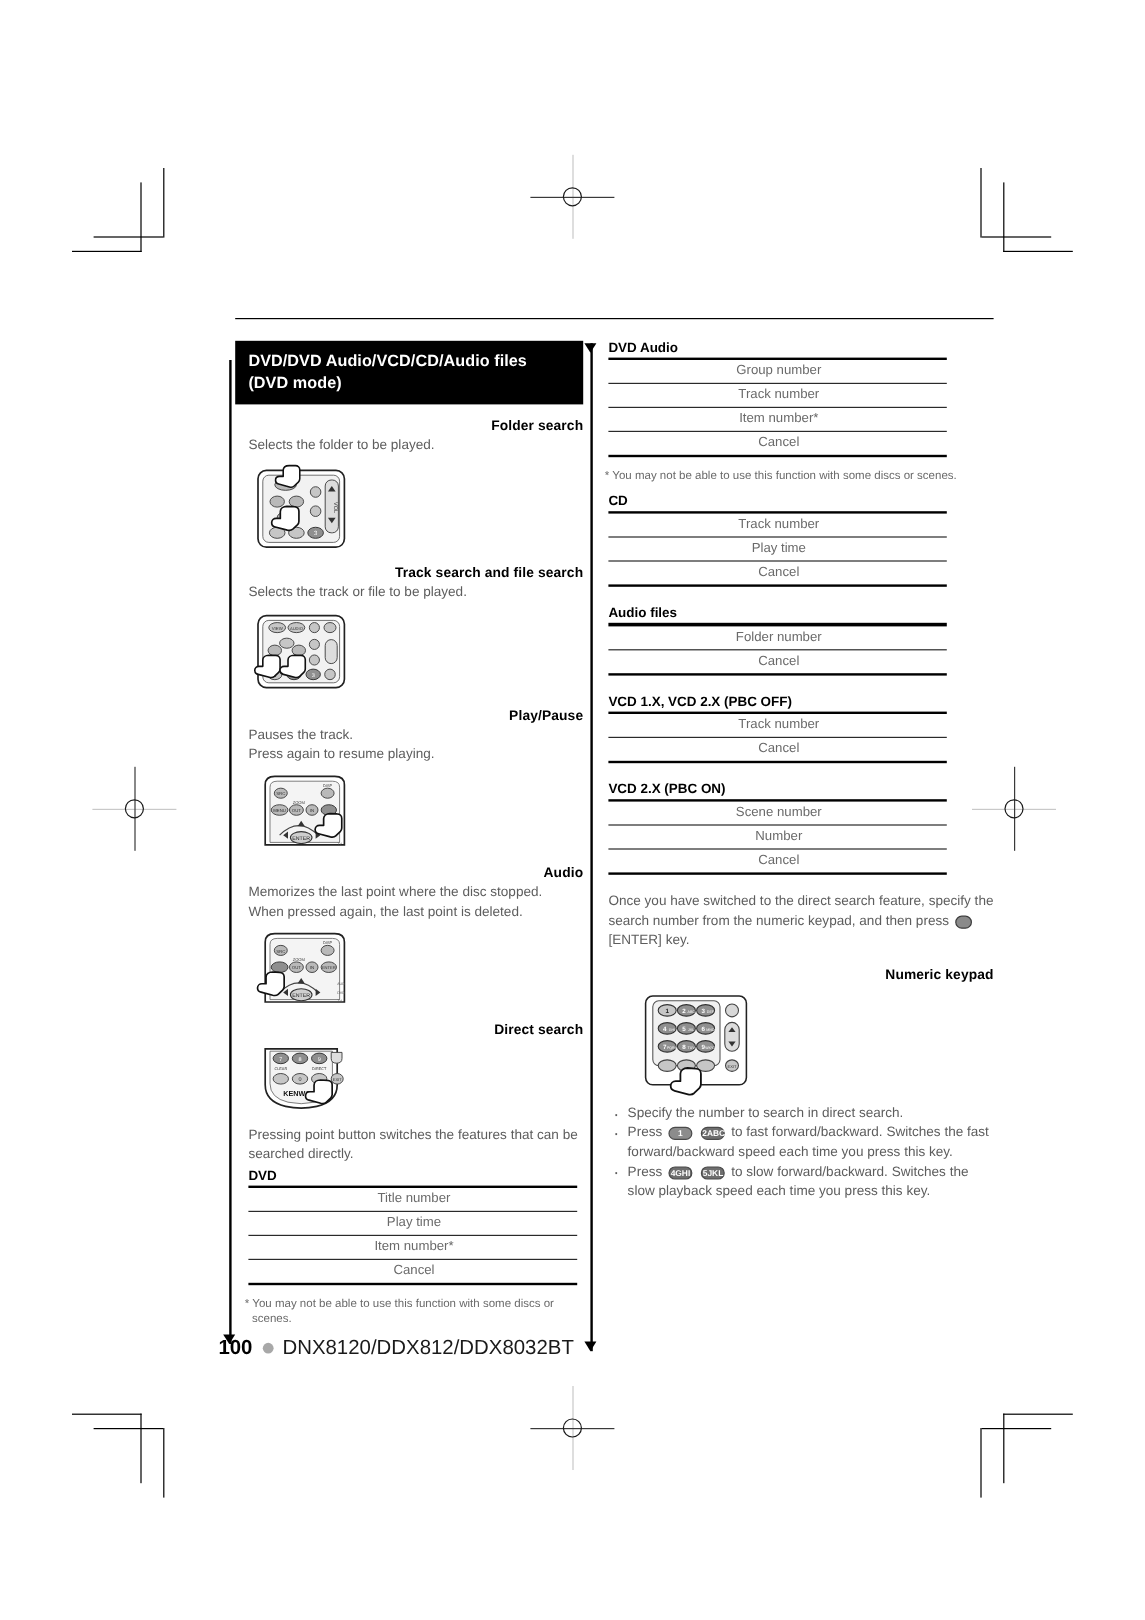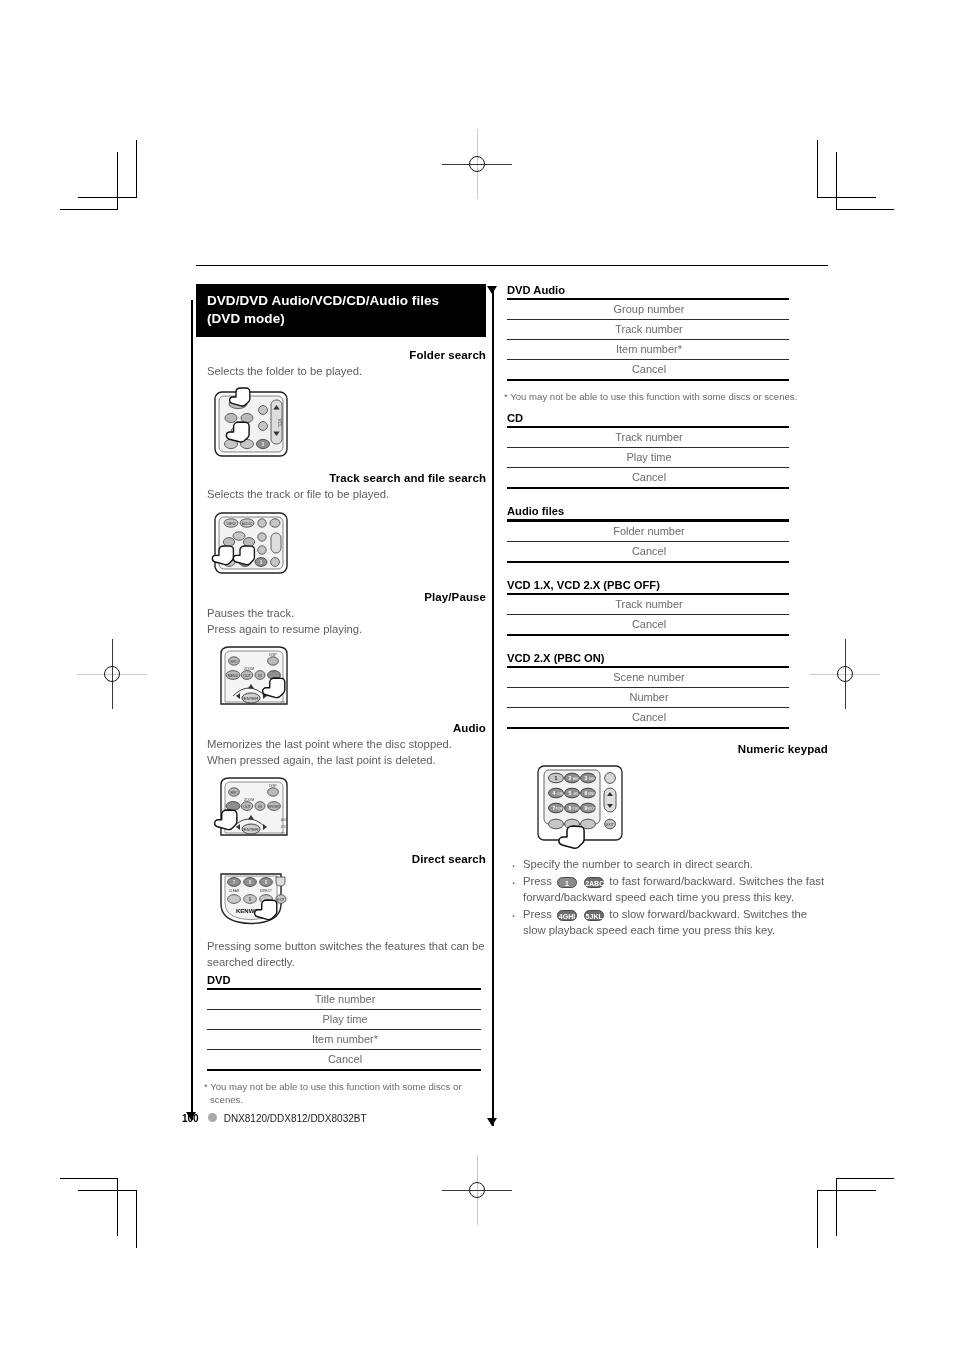--- a/index.html
+++ b/index.html
@@ -110,21 +110,21 @@
   ul.bullets li {
     font-size:11.3px; line-height:1.45; color:#5d5d5d;
     padding-left:16px; position:relative; margin-bottom:0px;
   }
   ul.bullets li::before {
     content:"\00B7"; position:absolute; left:4px; top:-2px;
     font-size:15px; color:#5d5d5d;
   }
 
   
-  .footer { position:absolute; left:182px; top:1113px; font-size:10px; }
+  .footer { position:absolute; left:182px; top:1113px; font-size:17px; }
   .footer .pno { font-weight:bold; color:#000; }
   .footer .dot {
     display:inline-block; width:9px; height:9px; border-radius:50%;
     background:#a8a8a8; margin:0 7px 0 9px; vertical-align:0px;
   }
   .footer .models { color:#1a1a1a; }
 </style>
 </head>
 <body>
 
@@ -338,21 +338,21 @@
         <ellipse cx="59" cy="27" rx="6.4" ry="4.4" fill="#c6c6c6" stroke="#444" stroke-width=".8"></ellipse>
         <ellipse cx="74" cy="27" rx="5" ry="4.4" fill="#c6c6c6" stroke="#444" stroke-width=".8"></ellipse>
         <text x="74" y="29" font-size="3.4" fill="#333" text-anchor="middle" font-family="Liberation Sans, sans-serif">EXIT</text>
         <text x="45" y="41" font-size="6" fill="#111" text-anchor="middle" font-weight="bold" font-family="Liberation Sans, sans-serif">KENWOOD</text>
         <g>
           <path d="M60 28 c-3 0 -5.3 1.8 -5.3 4.3 v5.5 h-3.4 c-2.1 0 -3.7 1.6 -3.7 3.5 0 1.8 1.2 3.1 2.9 3.5 l9.8 2.6 c1.8 .4 3.4 .2 4.5-.8 l3.7-3.5 c.9-.9 1.3-2 1.3-3 V32 c0-2.1-1.8-3.7-3.9-3.7 z" fill="#fff" stroke="#111" stroke-width="1.4" stroke-linejoin="round"></path>
         </g>
       </svg>
     </div>
 
-    <p class="body">Pressing some button switches the features that can be searched directly.</p>
+    <p class="body">Pressing point button switches the features that can be searched directly.</p>
 
     <div class="tbl">
       <h4>DVD</h4>
       <div class="top-rule"></div>
       <div class="row">Title number</div>
       <div class="row">Play time</div>
       <div class="row">Item number*</div>
       <div class="row last">Cancel</div>
     </div>
 
@@ -395,20 +395,25 @@
     </div>
 
     <div class="tbl r" style="margin-top:16px;">
       <h4>VCD 2.X (PBC ON)</h4>
       <div class="top-rule"></div>
       <div class="row">Scene number</div>
       <div class="row">Number</div>
       <div class="row last">Cancel</div>
     </div>
 
+    <p class="body" style="margin-top:14px;">
+      <span>Once you have switched to the direct search feature, specify the search number from the numeric keypad, and then press</span>
+      <span class="enterg"></span>
+      <span>[ENTER] key.</span>
+    </p>
 
     <h3 class="sec">Numeric keypad</h3>
 
     <div class="remote-wrap" style="margin-left:22px;">
       <svg width="140" height="92" viewBox="0 0 140 92">
         <rect x="20" y="4" width="84" height="74" rx="6" fill="#fff" stroke="#222" stroke-width="1.3"></rect>
         <rect x="26" y="8" width="56" height="54" rx="5" fill="#f1f1f1" stroke="#555" stroke-width=".9"></rect>
         <ellipse cx="38" cy="16" rx="7.5" ry="4.8" fill="#c6c6c6" stroke="#333" stroke-width=".9"></ellipse>
         <text x="38" y="18" font-size="5.2" fill="#222" text-anchor="middle" font-weight="bold" font-family="Liberation Sans, sans-serif">1</text>
         <ellipse cx="54" cy="16" rx="7.5" ry="4.8" fill="#8f8f8f" stroke="#333" stroke-width=".9"></ellipse>

